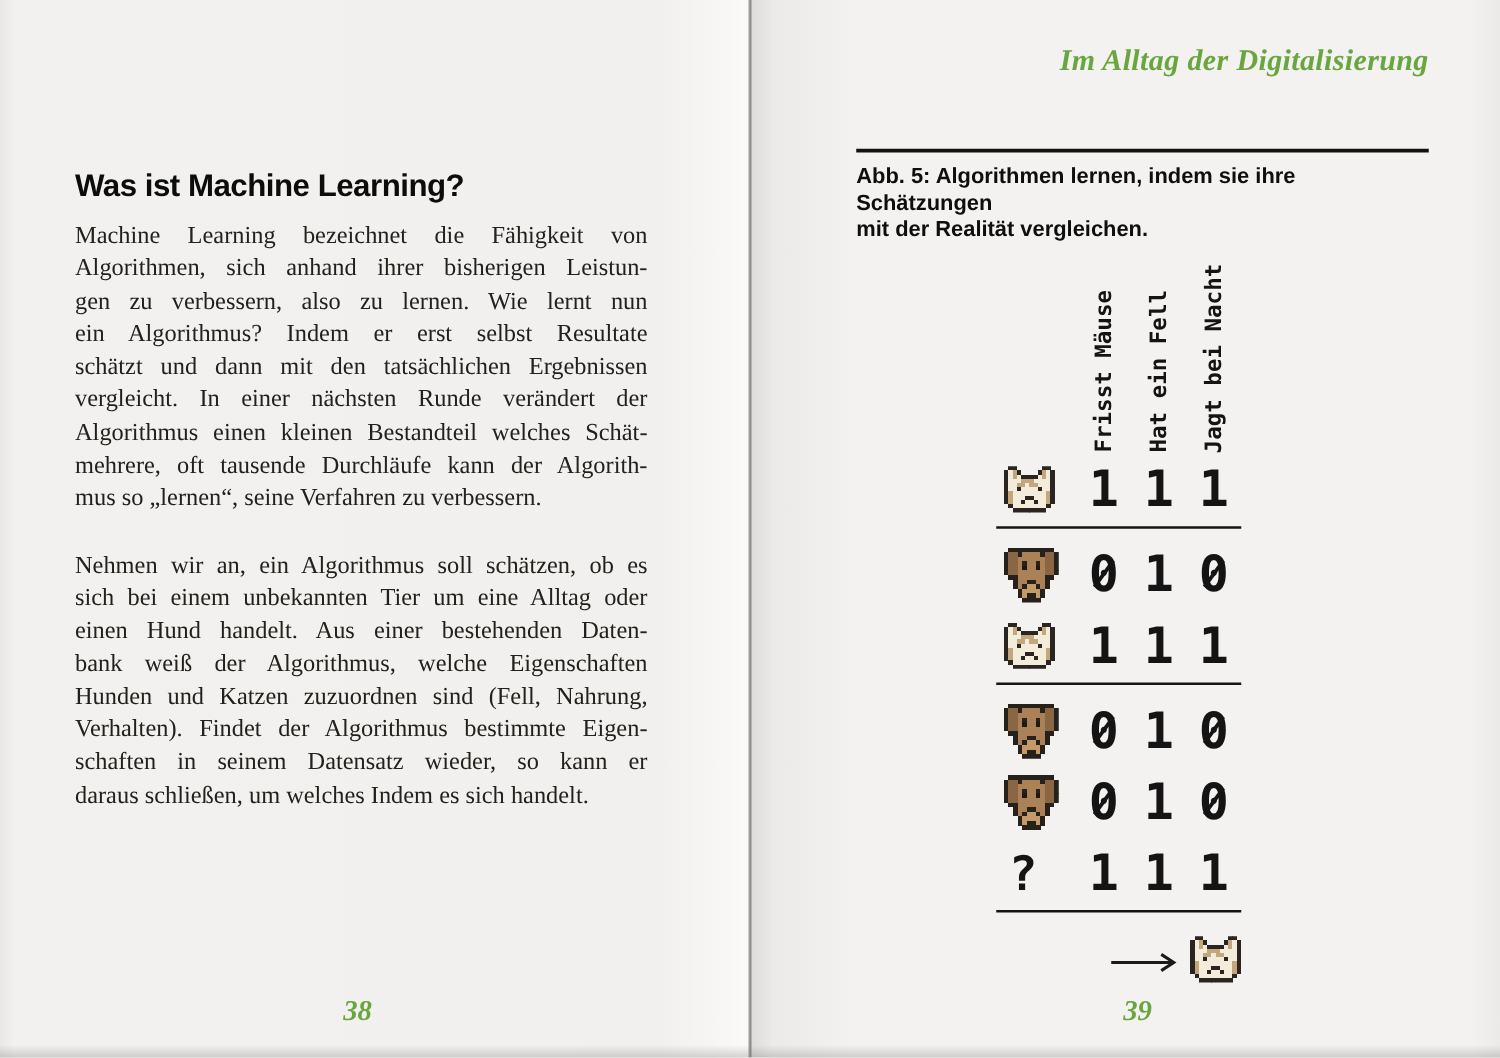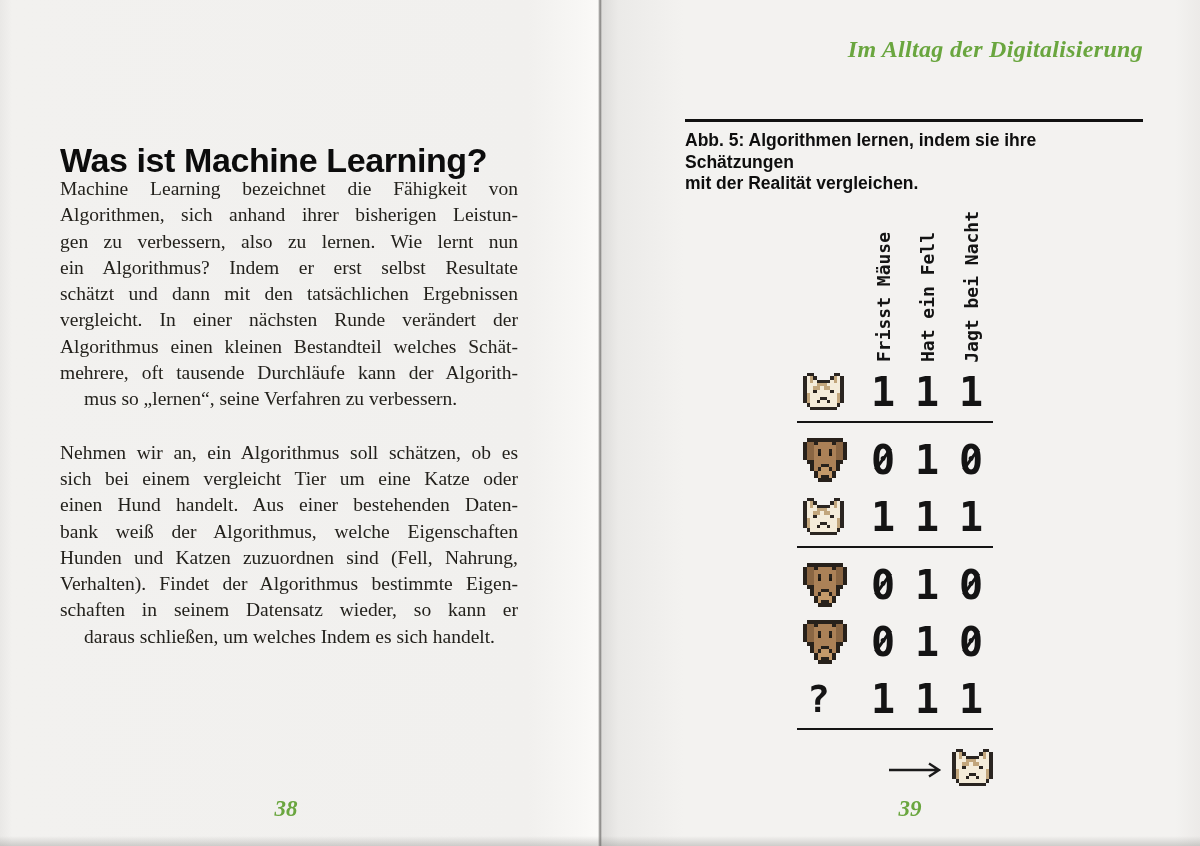--- a/index.html
+++ b/index.html
@@ -12,27 +12,27 @@
     background:linear-gradient(to right,#e9e8e6 0%,#f2f1ef 2%,#f1f0ee 88%,#f8f7f5 97%,#fbfaf8 100%);}
   .page-right{left:600px;width:600px;
     background:linear-gradient(to right,#dcdbd9 0%,#ebeae8 3%,#f3f2f0 14%,#f3f2f0 96%,#eceae8 100%);}
   .gutter-line{position:absolute;left:598px;top:0;width:4px;height:846px;
     background:linear-gradient(to right,rgba(0,0,0,0) 0%,rgba(40,38,36,.55) 50%,rgba(0,0,0,0) 100%);z-index:5;}
   .bottom-shade{position:absolute;left:0;bottom:0;width:1200px;height:10px;
     background:linear-gradient(to top,rgba(110,108,105,.28),rgba(0,0,0,0));z-index:6;}
 
   
   .headline{position:absolute;left:60px;top:118px;width:480px;
-    font-family:"Liberation Sans",sans-serif;font-weight:700;font-size:34px;
+    font-family:"Liberation Sans",sans-serif;font-weight:700;font-size:25px;
     letter-spacing:-0.4px;color:#0c0c0c;}
   .body-text{position:absolute;left:60px;top:176px;width:458px;
     font-family:"Liberation Serif",serif;font-size:19.5px;line-height:26.3px;color:#23211c;}
   .para{margin:0 0 27px 0;}
   .line{text-align:justify;text-align-last:justify;}
-  .line.lastline{text-align-last:left;margin-left:24px;}
+  .line.lastline{text-align-last:left;}
 
   .page-number{position:absolute;bottom:24px;width:100%;text-align:center;
     font-family:"Liberation Serif",serif;font-style:italic;font-weight:700;
     font-size:23px;color:#6aa63f;}
   .pn-left{left:-14px;}
   .pn-right{left:10px;}
 
   
   .rp-content{position:absolute;left:85px;top:0;width:458px;}
   .running-header{position:absolute;top:36px;left:0;width:458px;text-align:right;
@@ -75,21 +75,21 @@
           <div class="line">gen zu verbessern, also zu lernen. Wie lernt nun</div>
           <div class="line">ein Algorithmus? Indem er erst selbst Resultate</div>
           <div class="line">schätzt und dann mit den tatsächlichen Ergebnissen</div>
           <div class="line">vergleicht. In einer nächsten Runde verändert der</div>
           <div class="line">Algorithmus einen kleinen Bestandteil welches Schät-</div>
           <div class="line">mehrere, oft tausende Durchläufe kann der Algorith-</div>
           <div class="line lastline">mus so „lernen“, seine Verfahren zu verbessern.</div>
         </div>
         <div class="para">
           <div class="line">Nehmen wir an, ein Algorithmus soll schätzen, ob es</div>
-          <div class="line">sich bei einem vergleicht Tier um eine Katze oder</div>
+          <div class="line">sich bei einem unbekannten Tier um eine Alltag oder</div>
           <div class="line">einen Hund handelt. Aus einer bestehenden Daten-</div>
           <div class="line">bank weiß der Algorithmus, welche Eigenschaften</div>
           <div class="line">Hunden und Katzen zuzuordnen sind (Fell, Nahrung,</div>
           <div class="line">Verhalten). Findet der Algorithmus bestimmte Eigen-</div>
           <div class="line">schaften in seinem Datensatz wieder, so kann er</div>
           <div class="line lastline">daraus schließen, um welches Indem es sich handelt.</div>
         </div>
       </div>
     <div class="page-number pn-left">38</div>
   </div>

